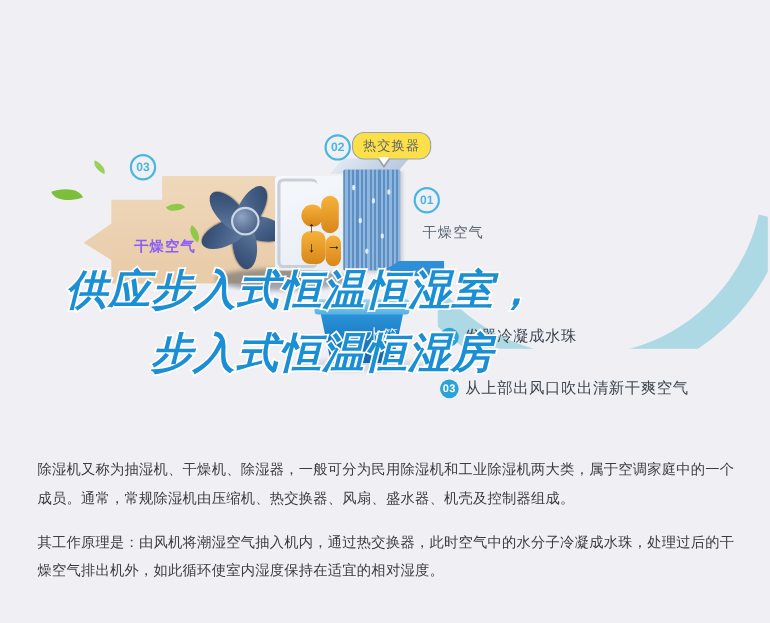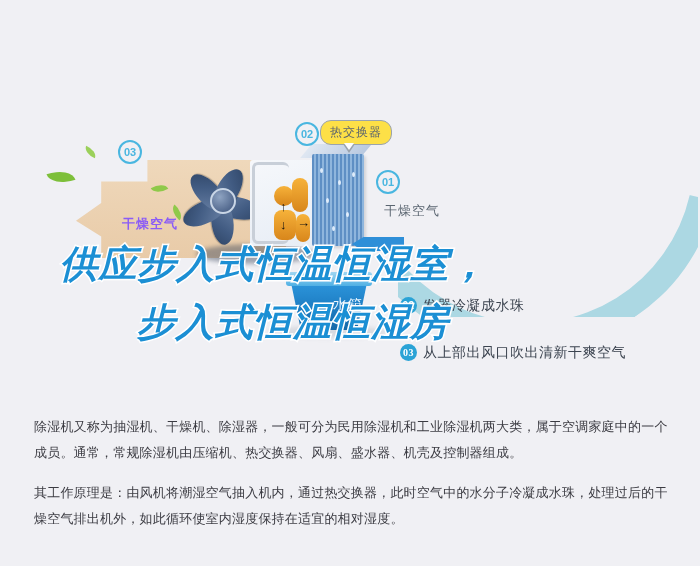--- a/index.html
+++ b/index.html
@@ -182,21 +182,21 @@
   }
   .lbl-01{
     position:absolute;left:384px;top:90px;font-size:13px;color:#5a6570;letter-spacing:1px;
   }
 
   
   .step-line{
     position:absolute;font-size:14px;color:#3c4450;letter-spacing:.5px;white-space:nowrap;
   }
   .step-02{left:400px;top:185px;}
-  .step-03{left:400px;top:232px;font-family:Liberation Serif, serif;}
+  .step-03{left:400px;top:232px;}
   .step-num-inline{
     display:inline-flex;width:17px;height:17px;border-radius:50%;
     background:#2aa3d6;color:#fff;font-size:10px;font-weight:700;
     align-items:center;justify-content:center;margin-right:6px;vertical-align:1px;
   }
 
   
   .watermark{
     position:absolute;left:0;top:242px;width:552px;
     text-align:center;pointer-events:none;z-index:40;

